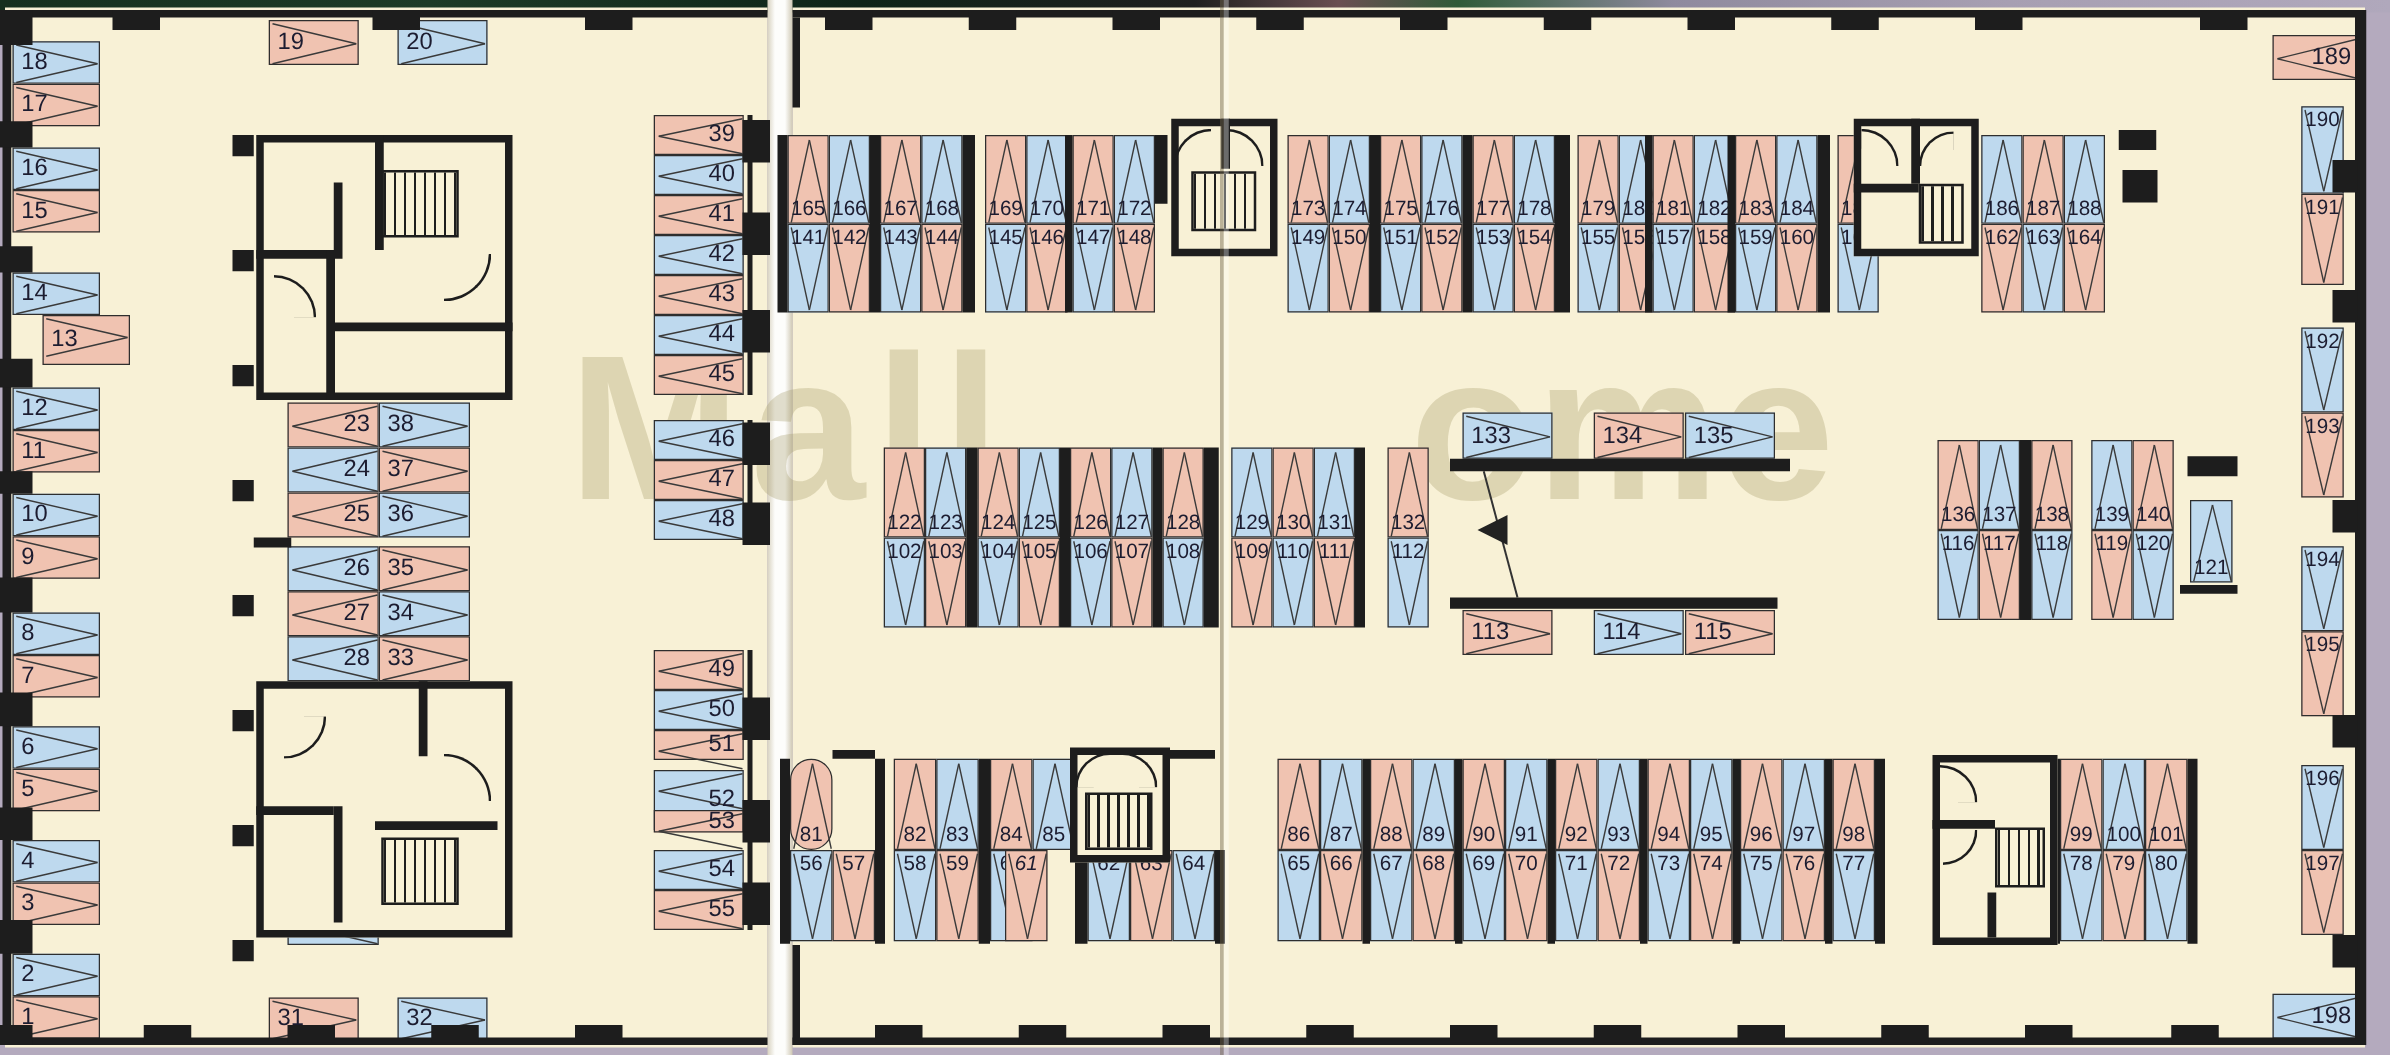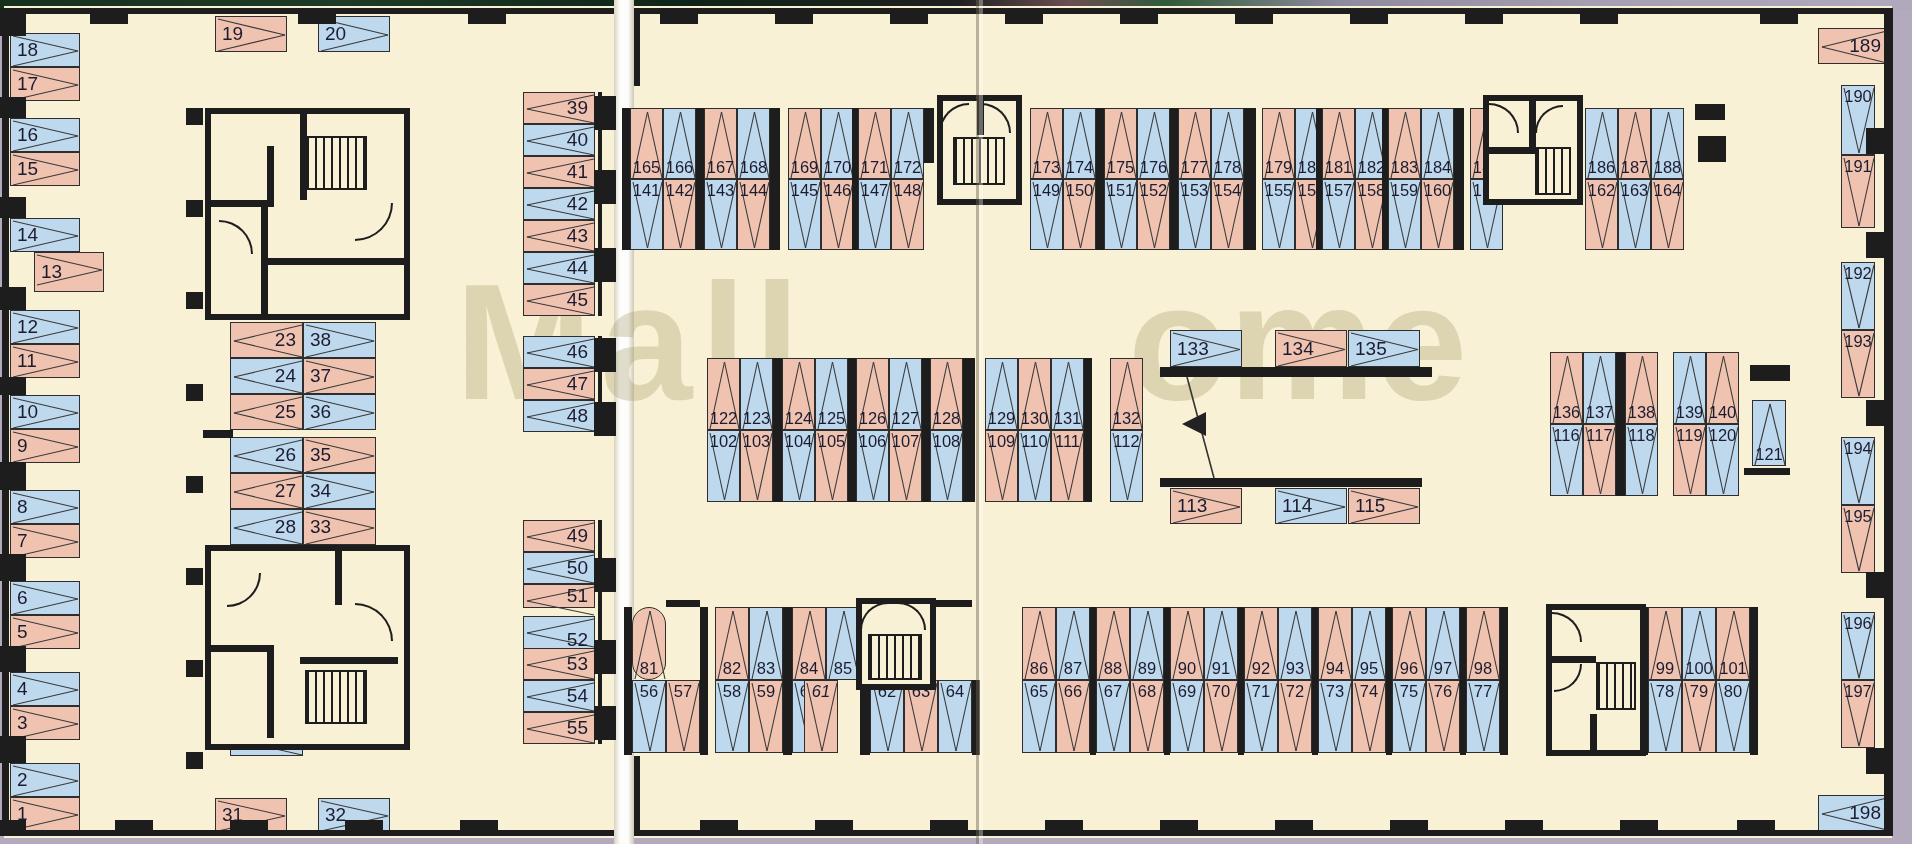--- a/index.html
+++ b/index.html
@@ -406,21 +406,21 @@
       </svg>
       <span class="num r">51</span>
     </div>
     <div class="stall b hs" style="left: 523px; top: 616px; width: 72px; height: 48px; position: absolute;">
       <svg width="72" height="32">
         <line x1="70" y1="2" x2="3" y2="16" stroke="#3a3a3a" stroke-width="1.1"></line>
         <line x1="70" y1="30" x2="3" y2="16" stroke="#3a3a3a" stroke-width="1.1"></line>
       </svg>
       <span class="num r">52</span>
     </div>
-    <div class="stall p hs" style="left: 523px; top: 648px; width: 72px; height: 32px; position: absolute;">
+    <div class="stall p hs" style="left: 523px; top: 648px; width: 72px; height: 18px; position: absolute;">
       <svg width="72" height="32">
         <line x1="70" y1="2" x2="3" y2="16" stroke="#3a3a3a" stroke-width="1.1"></line>
         <line x1="70" y1="30" x2="3" y2="16" stroke="#3a3a3a" stroke-width="1.1"></line>
       </svg>
       <span class="num r">53</span>
     </div>
     <div class="stall b hs" style="left: 523px; top: 680px; width: 72px; height: 32px; position: absolute;">
       <svg width="72" height="32">
         <line x1="70" y1="2" x2="3" y2="16" stroke="#3a3a3a" stroke-width="1.1"></line>
         <line x1="70" y1="30" x2="3" y2="16" stroke="#3a3a3a" stroke-width="1.1"></line>

